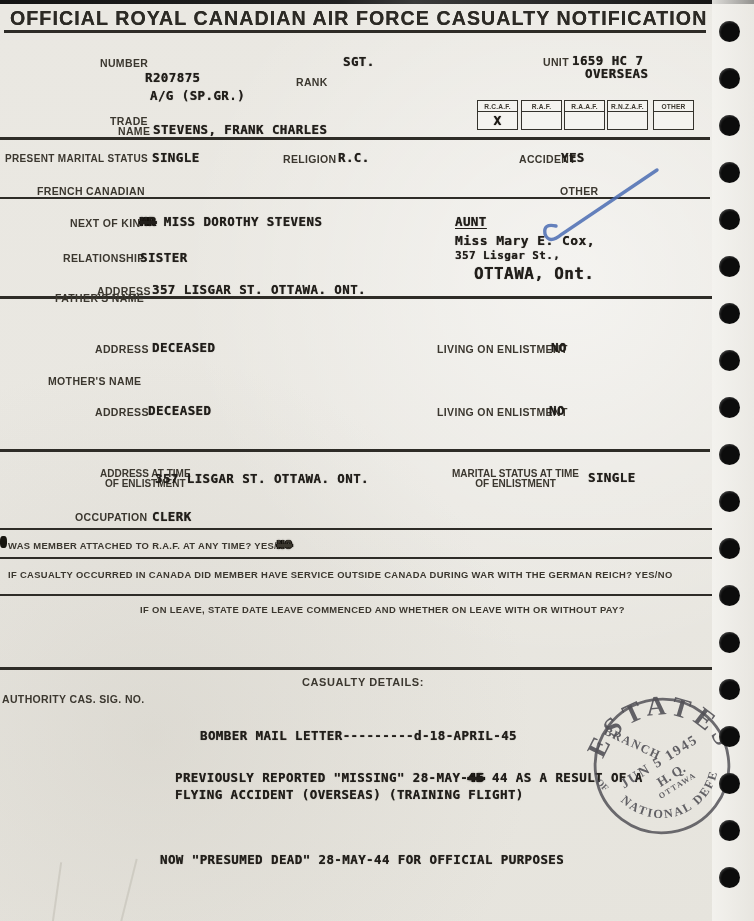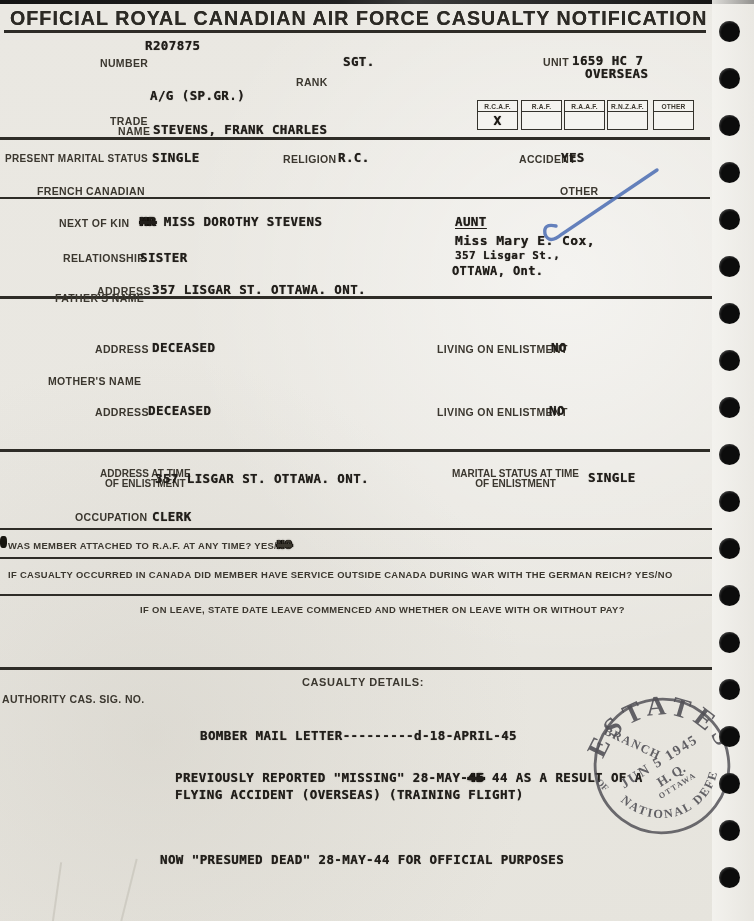--- a/index.html
+++ b/index.html
@@ -37,21 +37,21 @@
 <div class="paper">
   <div class="topedge"></div>
   <div class="rightmargin"></div>
   <div class="crease" style="left:128px;top:858px;width:2px;height:64px;transform:rotate(14deg);"></div>
   <div class="crease" style="left:56px;top:862px;width:2px;height:60px;transform:rotate(8deg);"></div>
 
   <div class="title">OFFICIAL ROYAL CANADIAN AIR FORCE CASUALTY NOTIFICATION</div>
   <div class="hr" style="left:4px;top:30px;width:702px;height:2.5px;"></div>
 
   <div class="lbl" style="left:100px;top:57px;">NUMBER</div>
-  <div class="typed" style="left:145px;top:38px;">R207875</div>
+  <div class="typed" style="left:145px;top:70px;">R207875</div>
   <div class="lbl" style="left:296px;top:57px;margin-top:19px;">RANK</div>
   <div class="typed" style="left:343px;top:54px;">SGT.</div>
   <div class="lbl" style="left:543px;top:56px;">UNIT</div>
   <div class="typed" style="left:572px;top:53px;">1659 HC 7</div>
   <div class="typed" style="left:585px;top:66px;">OVERSEAS</div>
   <div class="lbl" style="left:110px;top:91px;margin-top:24px;">TRADE</div>
   <div class="typed" style="left:150px;top:88px;text-align:center;">A/G (SP.GR.)</div>
   <div class="lbl" style="left:118px;top:125px;">NAME</div>
   <div class="typed" style="left:153px;top:122px;">STEVENS, FRANK CHARLES</div>
 
@@ -82,29 +82,29 @@
   <div class="typed" style="left:152px;top:150px;">SINGLE</div>
   <div class="lbl" style="left:283px;top:153px;">RELIGION</div>
   <div class="typed" style="left:338px;top:150px;">R.C.</div>
   <div class="lbl" style="left:519px;top:153px;">ACCIDENT</div>
   <div class="typed" style="left:561px;top:150px;">YES</div>
   <div class="lbl" style="left:37px;top:185px;">FRENCH CANADIAN</div>
   <div class="lbl" style="left:560px;top:185px;">OTHER</div>
 
   <div class="hr" style="left:0;top:197px;width:710px;height:2px;"></div>
 
-  <div class="lbl" style="left:59px;top:217px;">NEXT OF KIN</div>
+  <div class="lbl" style="left:70px;top:217px;">NEXT OF KIN</div>
   <div class="typed" style="left:140px;top:214px;">
     <span class="struck inl">MR</span>
     <span class="inl">MISS DOROTHY STEVENS</span>
   </div>
   <div class="typed underl" style="left:455px;top:214px;">AUNT</div>
   <div class="typed" style="left:455px;top:233px;font-size:13px;">Miss Mary E. Cox,</div>
   <div class="typed" style="left:455px;top:249px;font-size:11px;">357 Lisgar St.,</div>
-  <div class="typed" style="left:452px;top:264px;font-size:12px;">OTTAWA, Ont.</div>
+  <div class="typed" style="left:474px;top:264px;font-size:16px;">OTTAWA, Ont.</div>
   <div class="lbl" style="left:63px;top:252px;">RELATIONSHIP</div>
   <div class="typed" style="left:140px;top:250px;">SISTER</div>
   <div class="lbl" style="left:97px;top:285px;">ADDRESS</div>
   <div class="typed" style="left:152px;top:282px;">357 LISGAR ST. OTTAWA. ONT.</div>
 
   <div class="hr" style="left:0;top:296px;width:712px;height:2.5px;"></div>
 
   <div class="lbl" style="left:55px;top:292px;">FATHER'S NAME</div>
   <div class="lbl" style="left:95px;top:343px;">ADDRESS</div>
   <div class="typed" style="left:152px;top:340px;">DECEASED</div>

